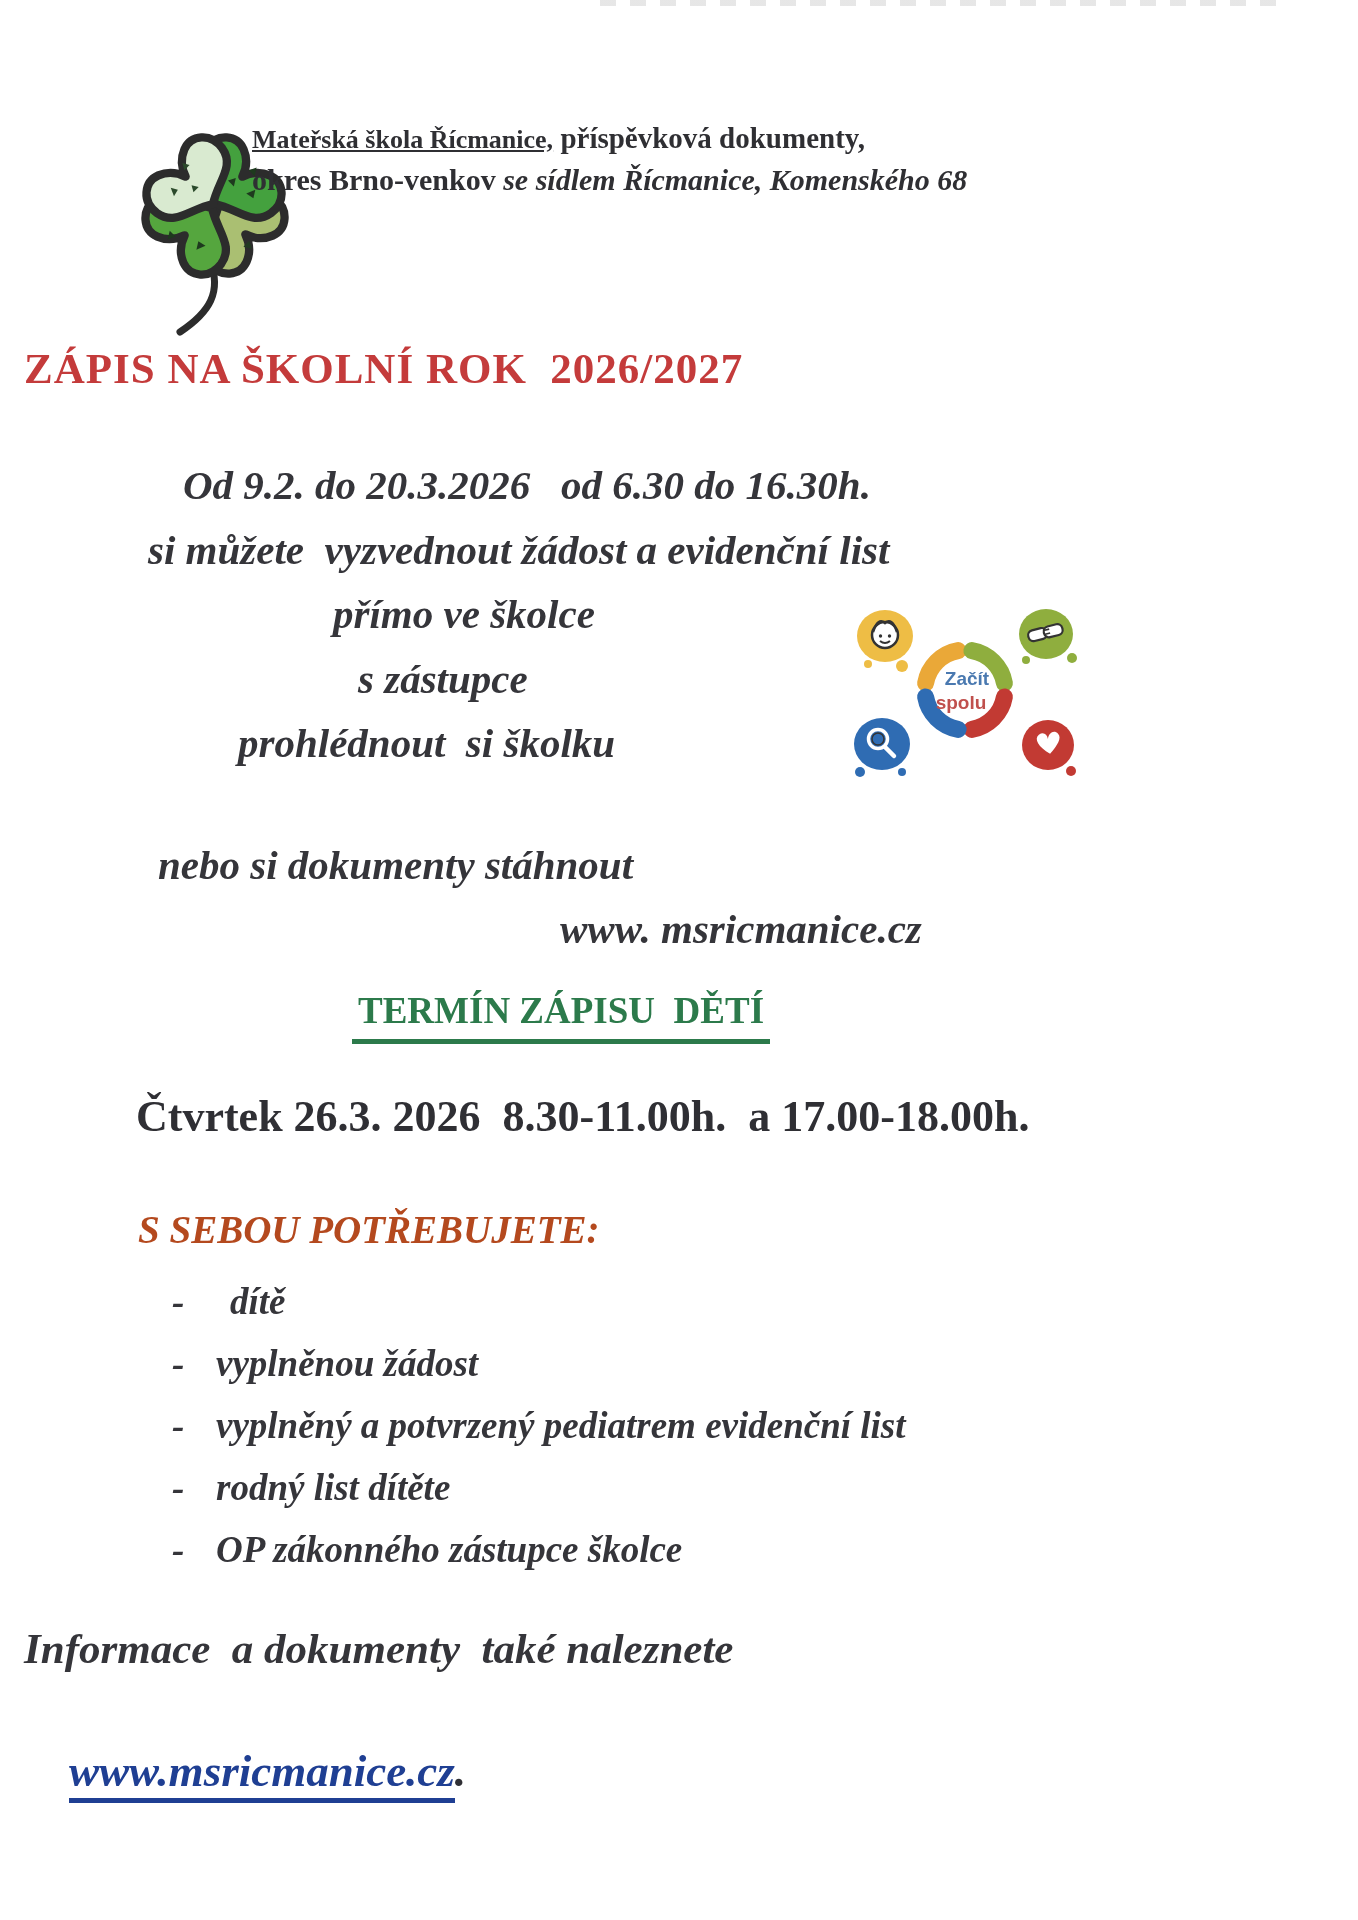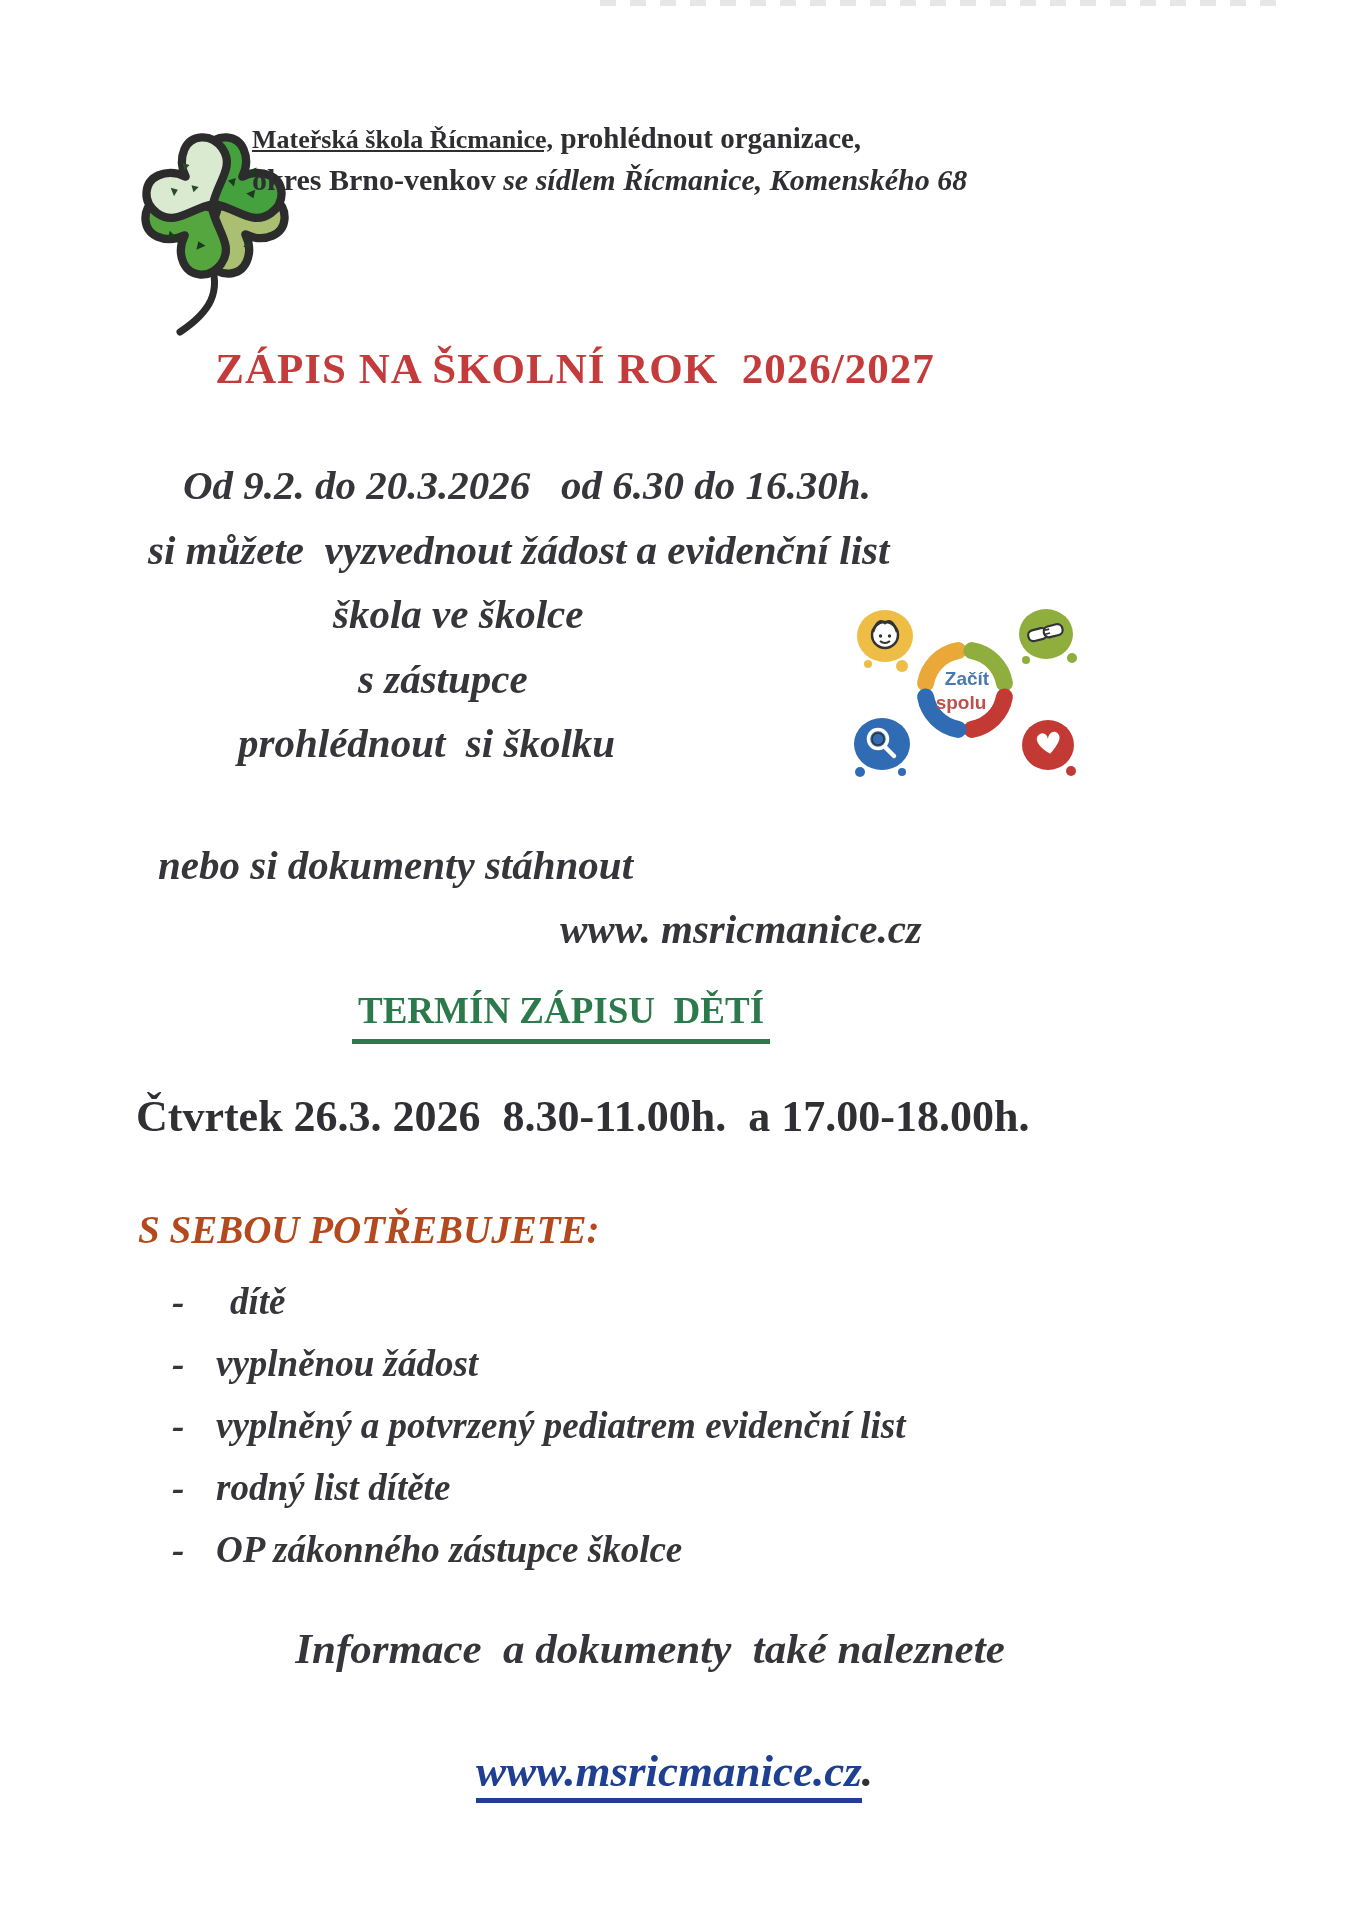--- a/index.html
+++ b/index.html
@@ -11,21 +11,21 @@
     font-family:"Liberation Serif", serif;
   }
   .txt{
     position:absolute;
     white-space:pre-wrap;
     color:#35353a;
     line-height:1.15;
   }
   .b{font-weight:bold;}
   .bi{font-weight:bold;font-style:italic;}
-  .center{text-align:center;}
+  .center{padding-left:24px;}
   .artifact{
     position:absolute;top:0;left:600px;width:680px;height:6px;
     background:repeating-linear-gradient(90deg, rgba(60,60,60,.28) 0 16px, transparent 16px 30px);
     opacity:.45;
   }
   .header-text{position:absolute;left:252px;top:122px;color:#2f2f33;}
   .h-line1-main{font-size:26px;font-weight:bold;text-decoration:underline;}
   .h-line1-rest{font-size:29px;font-weight:bold;}
   .h-line2{font-size:30px;font-weight:bold;margin-top:8px;}
   .h-line2-italic{font-style:italic;}
@@ -98,32 +98,32 @@
     <g transform="translate(95,92) rotate(-45) scale(0.92)">
       <use href="#leaf" fill="#d9ead0" stroke="#2c2c2c" stroke-width="9" stroke-linejoin="round"></use>
       <polygon points="-24,-36 -16,-38 -20,-45" fill="#2b4a2b"></polygon>
       <polygon points="4,-48 12,-48 8,-55" fill="#2b4a2b"></polygon>
       <polygon points="-6,-24 2,-24 -2,-31" fill="#2b4a2b"></polygon>
     </g>
   </svg>
 
   <div class="header-text">
     <div>
-      <span class="h-line1-main">Mateřská škola Řícmanice,</span><span class="h-line1-rest"> prohlédnout organizace,</span>
+      <span class="h-line1-main">Mateřská škola Řícmanice,</span><span class="h-line1-rest"> příspěvková dokumenty,</span>
     </div>
     <div class="h-line2">
       <span>okres Brno-venkov </span><span class="h-line2-italic">se sídlem Řícmanice, Komenského 68</span>
     </div>
   </div>
 
   <div class="txt title center b">ZÁPIS NA ŠKOLNÍ ROK  2026/2027</div>
 
   <div class="txt intro bi" style="left:183px;top:462px;">Od 9.2. do 20.3.2026   od 6.30 do 16.30h.</div>
   <div class="txt intro bi" style="left:148px;top:527px;">si můžete  vyzvednout žádost a evidenční list</div>
-  <div class="txt intro bi" style="left:333px;top:591px;">škola ve školce</div>
+  <div class="txt intro bi" style="left:333px;top:591px;">přímo ve školce</div>
   <div class="txt intro bi" style="left:358px;top:656px;">s zástupce</div>
   <div class="txt intro bi" style="left:238px;top:720px;">prohlédnout  si školku</div>
 
   <svg style="left:840px;top:592px;" width="255" height="200" viewBox="0 0 255 200">
 
     <path d="M85.6,91.1 A40,40 0 0 1 118.1,58.6" fill="none" stroke="#eaa838" stroke-width="17" stroke-linecap="round"></path>
     <path d="M131.9,58.6 A40,40 0 0 1 164.4,91.1" fill="none" stroke="#8fae3e" stroke-width="17" stroke-linecap="round"></path>
     <path d="M164.4,104.9 A40,40 0 0 1 131.9,137.4" fill="none" stroke="#c23a33" stroke-width="17" stroke-linecap="round"></path>
     <path d="M118.1,137.4 A40,40 0 0 1 85.6,104.9" fill="none" stroke="#2f6cb3" stroke-width="17" stroke-linecap="round"></path>
 

